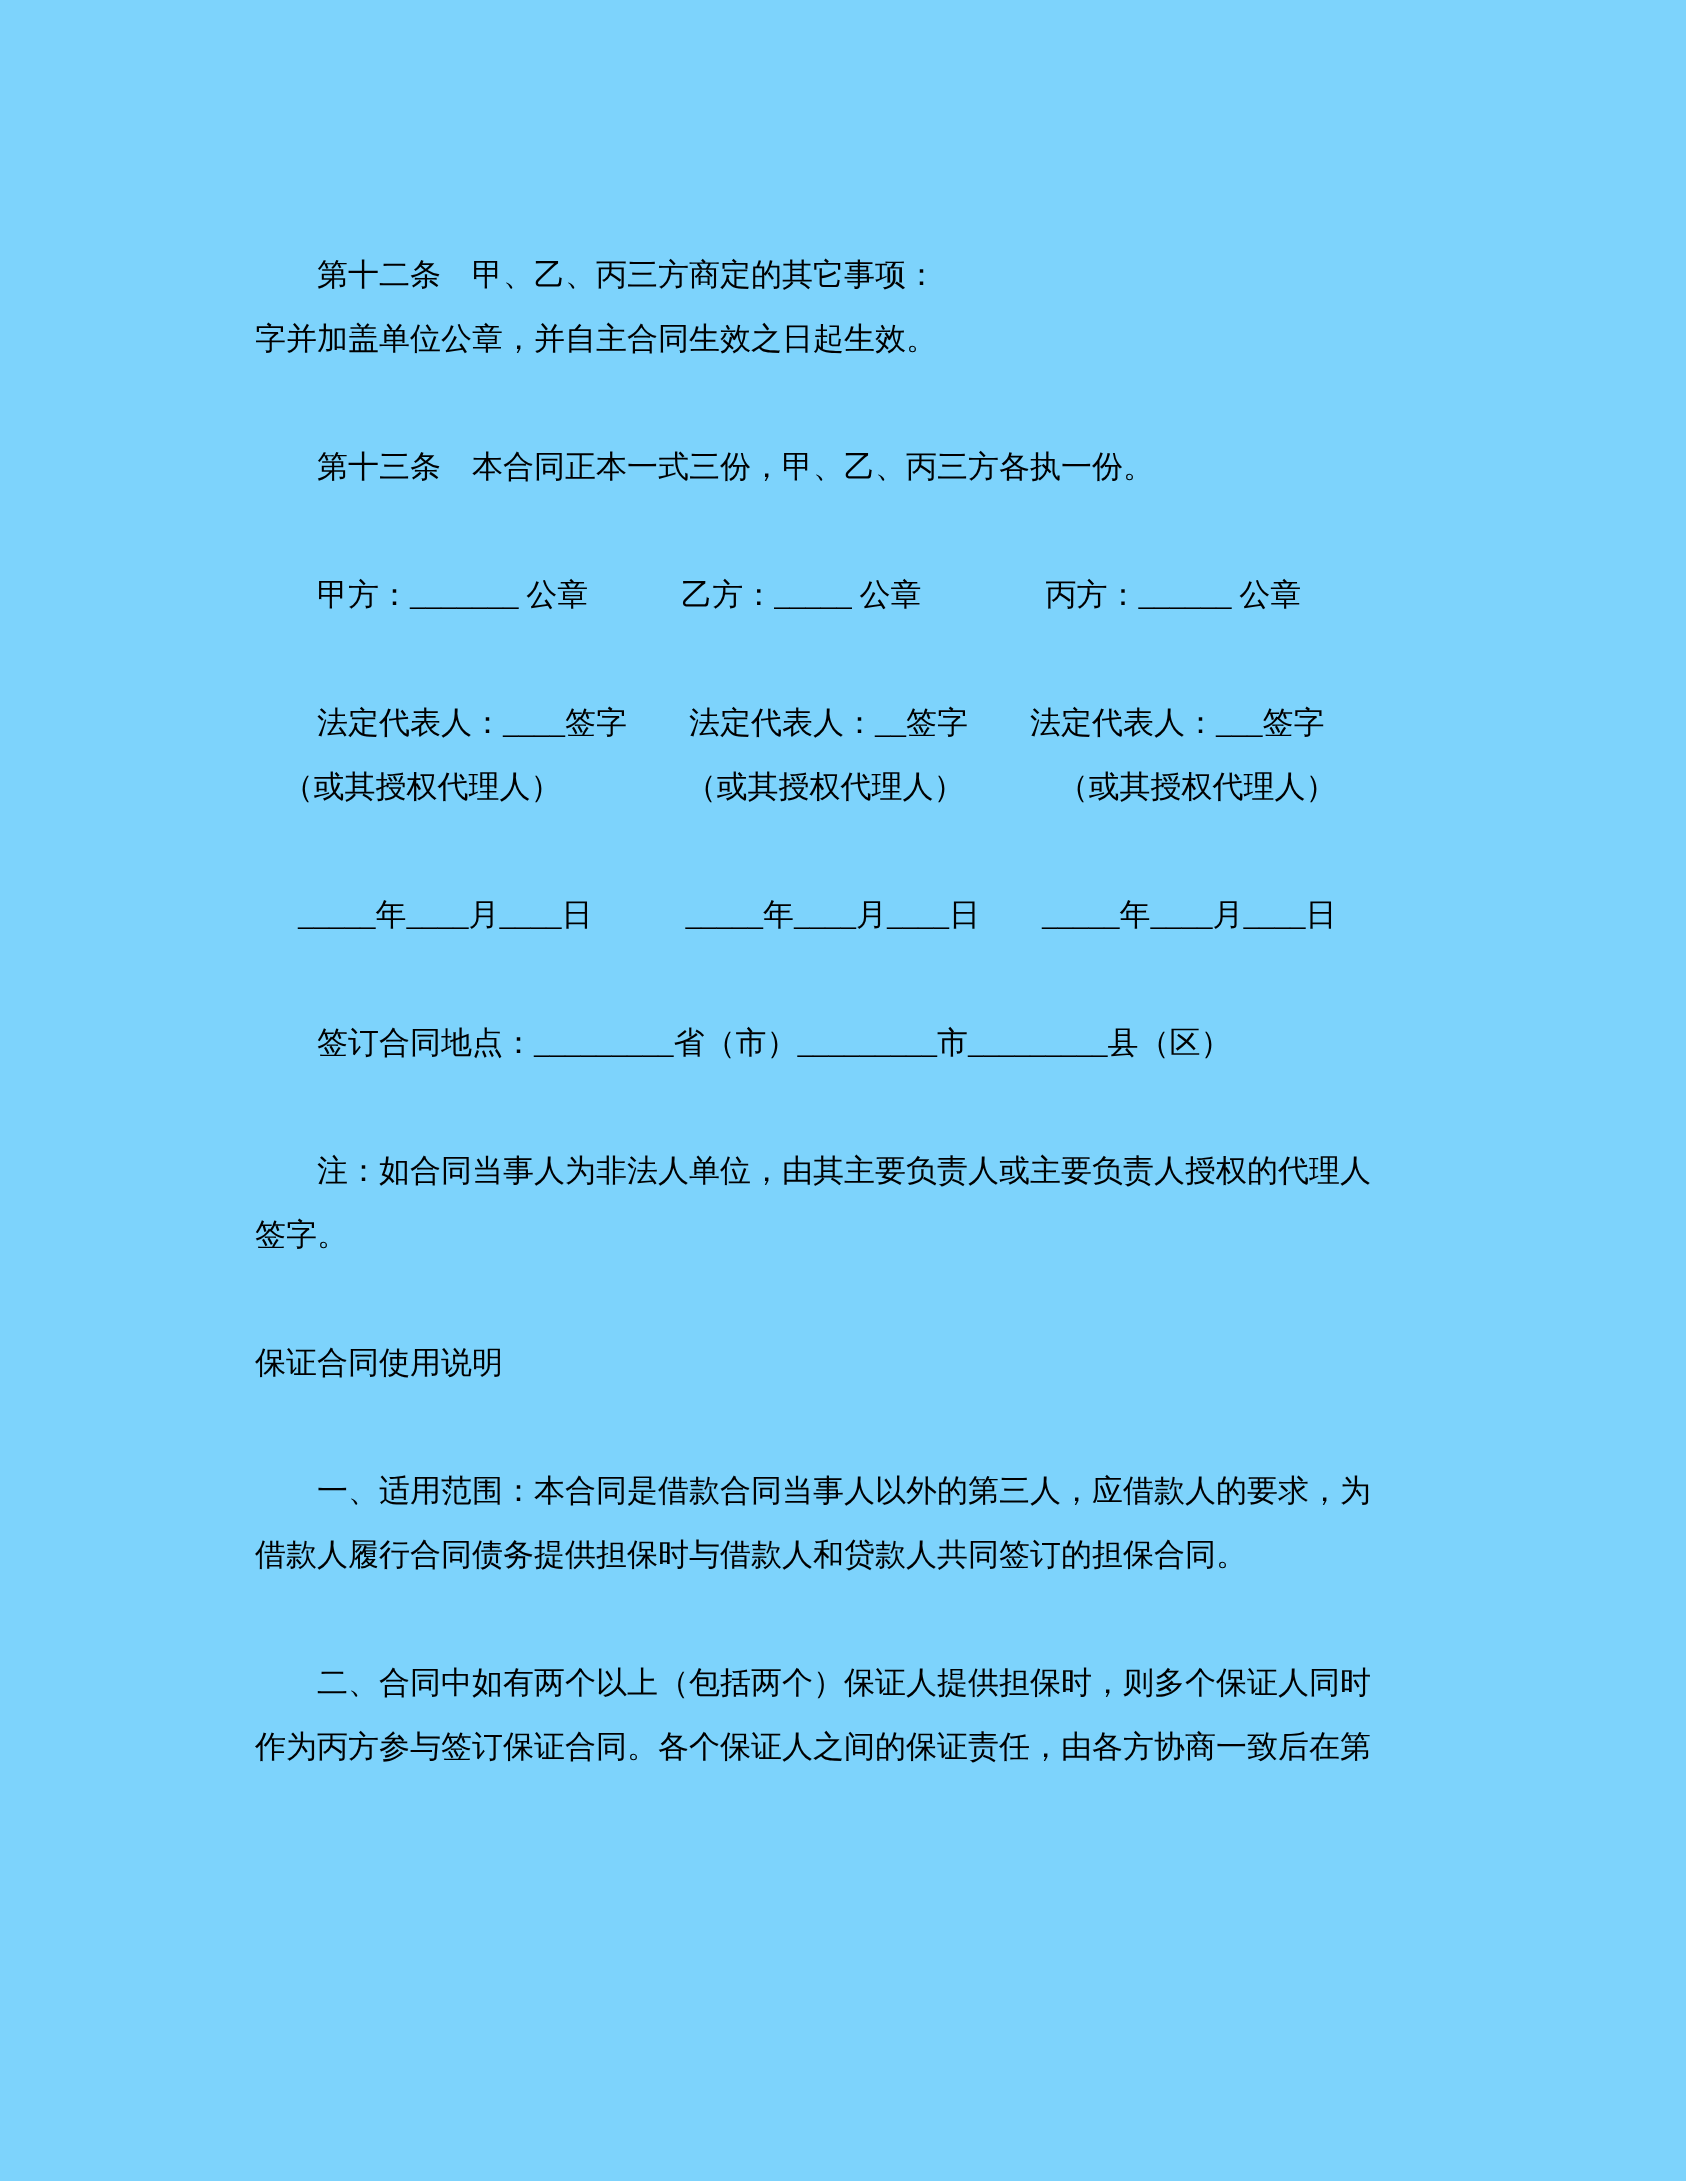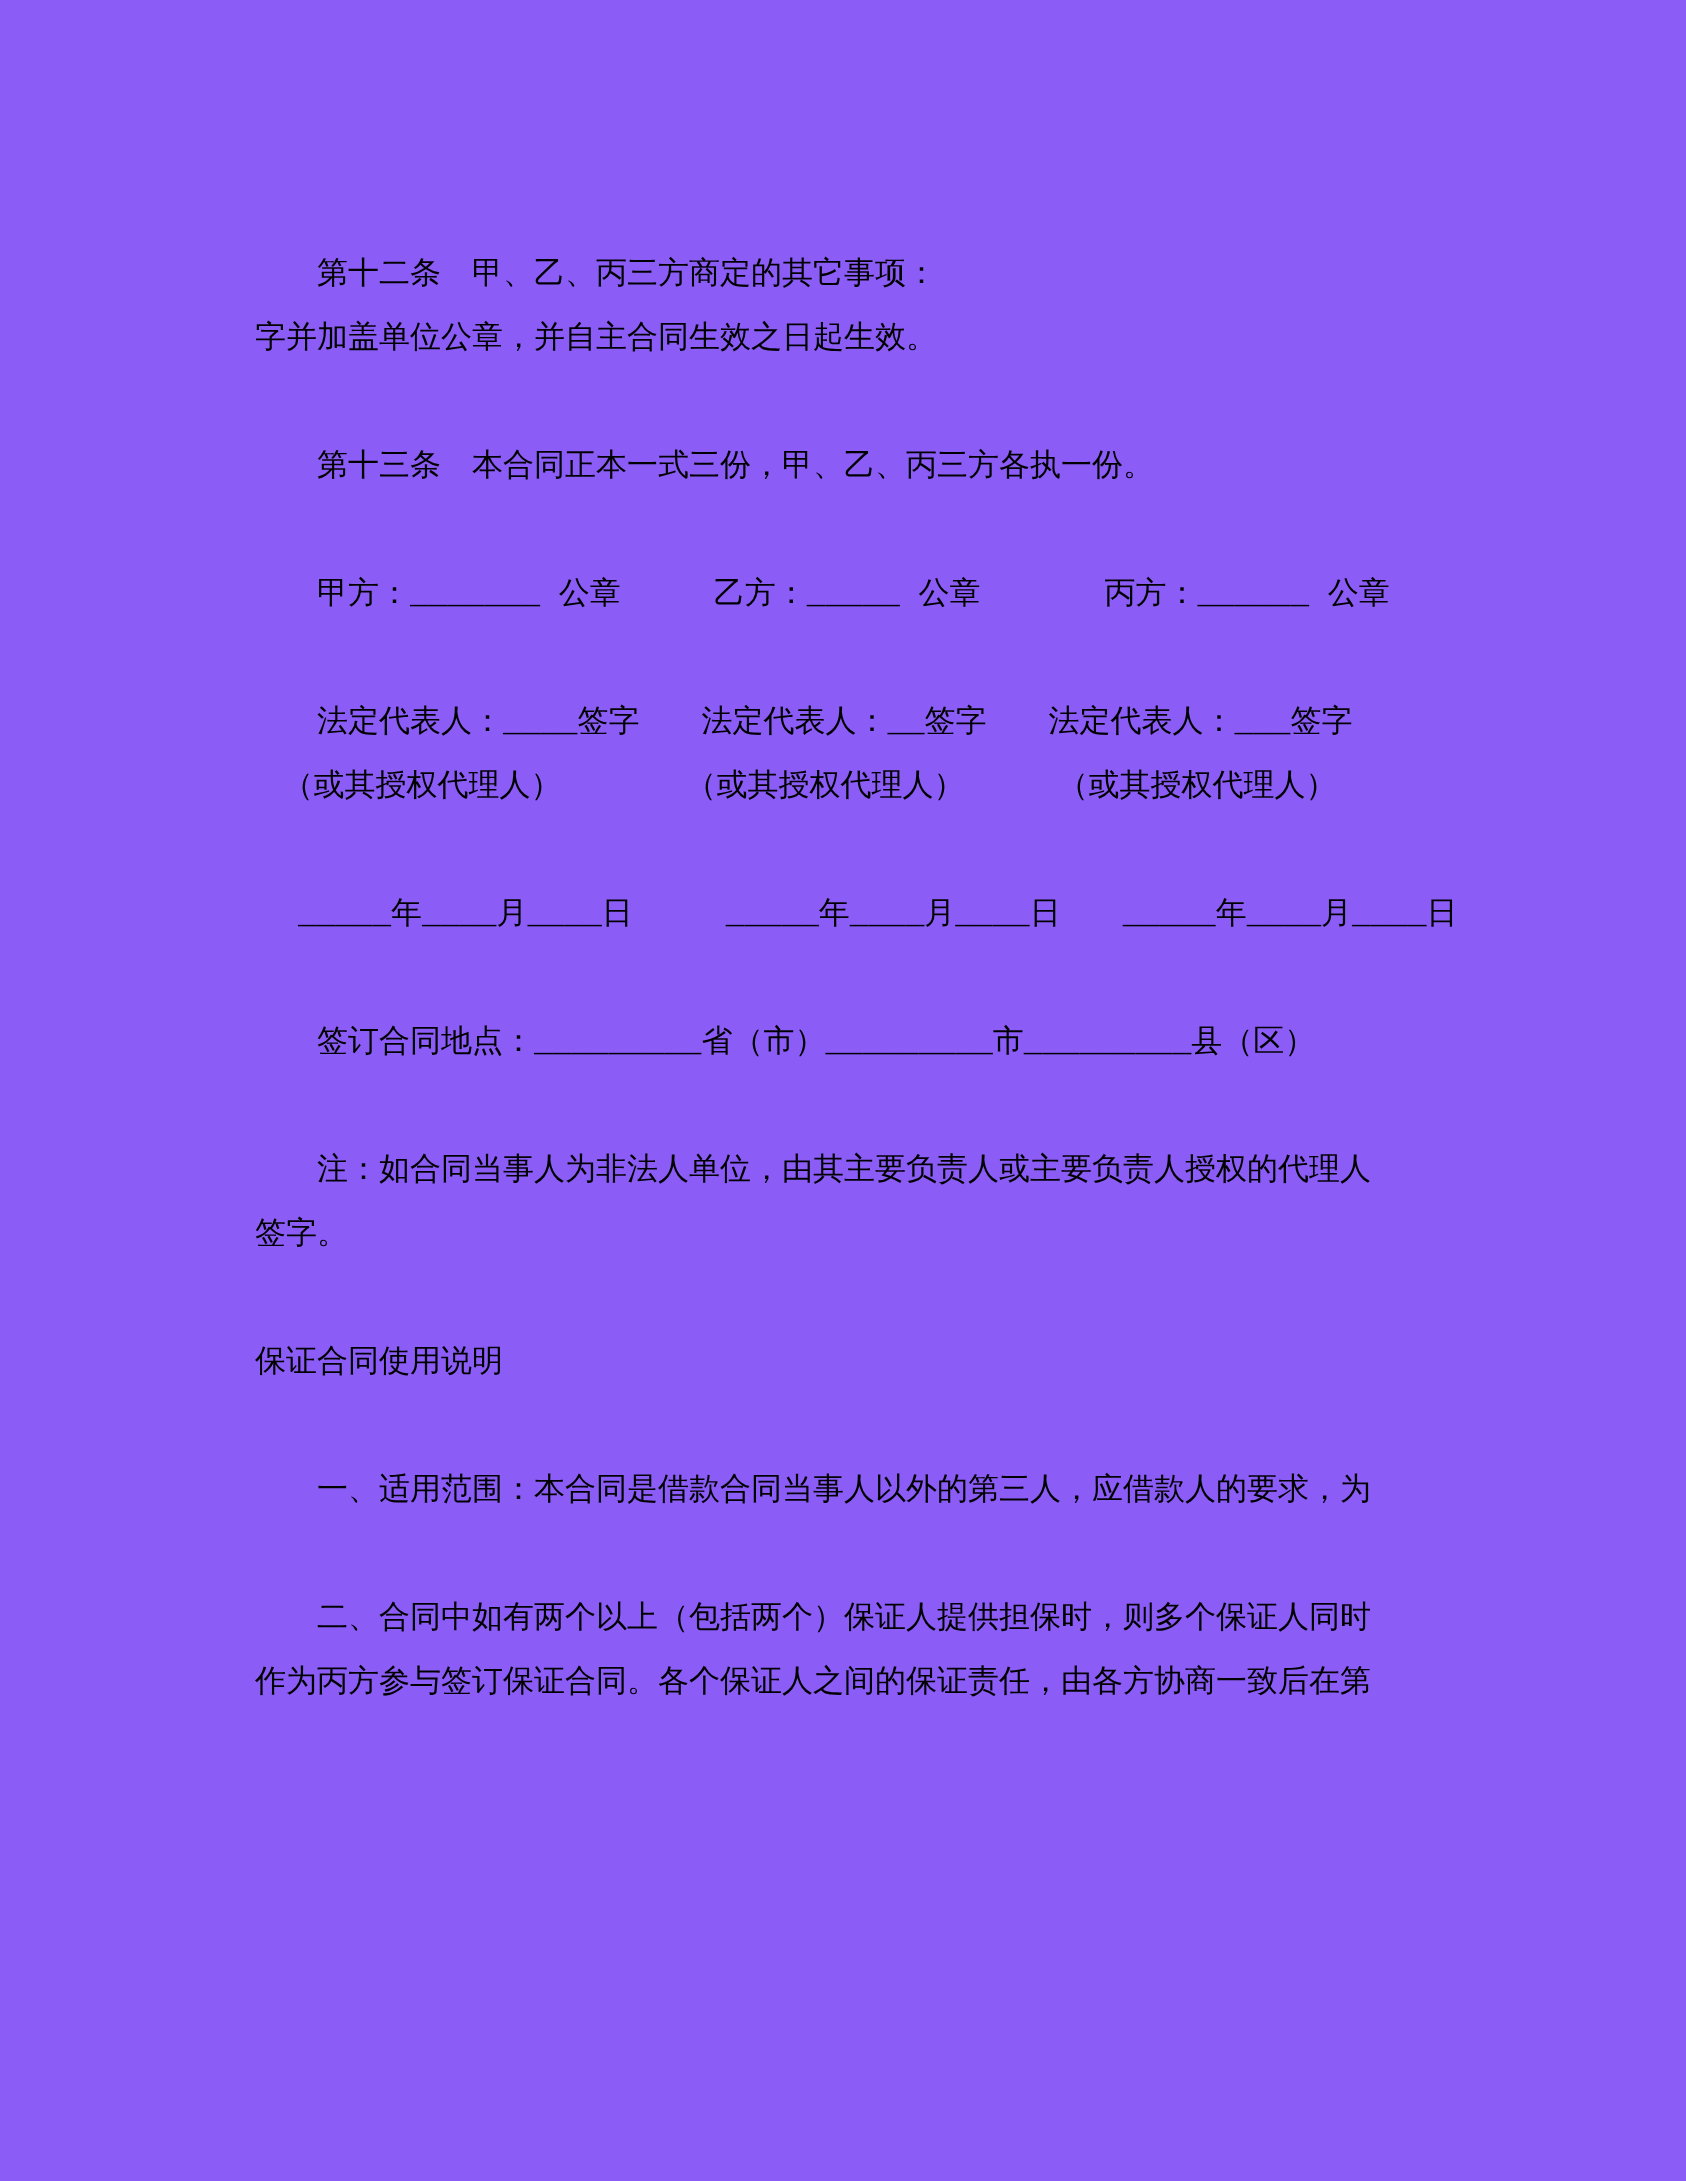--- a/index.html
+++ b/index.html
@@ -4,23 +4,23 @@
 <style>
   html, body {
     margin: 0;
     padding: 0;
     background: #ffffff;
   }
   .page {
     position: relative;
     width: 1686px;
     height: 2182px;
-    background: #8b5cf6;
+    background: #7dd3fc;
     overflow: hidden;
-    font-family: Liberation Mono, monospace;
+    font-family: Liberation Serif, serif;
     color: #000000;
   }
   .content {
     position: absolute;
     top: 243px;
     left: 255px;
     width: 1196px;
     font-size: 31px;
     line-height: 64px;
   }
@@ -57,19 +57,20 @@
     <div class="line ind15 para-gap">_____年____月____日　　　_____年____月____日　　_____年____月____日</div>
 
     <div class="line ind2 para-gap">签订合同地点：_________省（市）_________市_________县（区）</div>
 
     <div class="line ind2 para-gap">注：如合同当事人为非法人单位，由其主要负责人或主要负责人授权的代理人</div>
     <div class="line">签字。</div>
 
     <div class="line center para-gap">保证合同使用说明</div>
 
     <div class="line ind2 para-gap">一、适用范围：本合同是借款合同当事人以外的第三人，应借款人的要求，为</div>
+    <div class="line">借款人履行合同债务提供担保时与借款人和贷款人共同签订的担保合同。</div>
 
     <div class="line ind2 para-gap">二、合同中如有两个以上（包括两个）保证人提供担保时，则多个保证人同时</div>
     <div class="line">作为丙方参与签订保证合同。各个保证人之间的保证责任，由各方协商一致后在第</div>
 
   </div>
 </div>
 
 
 </body></html>

